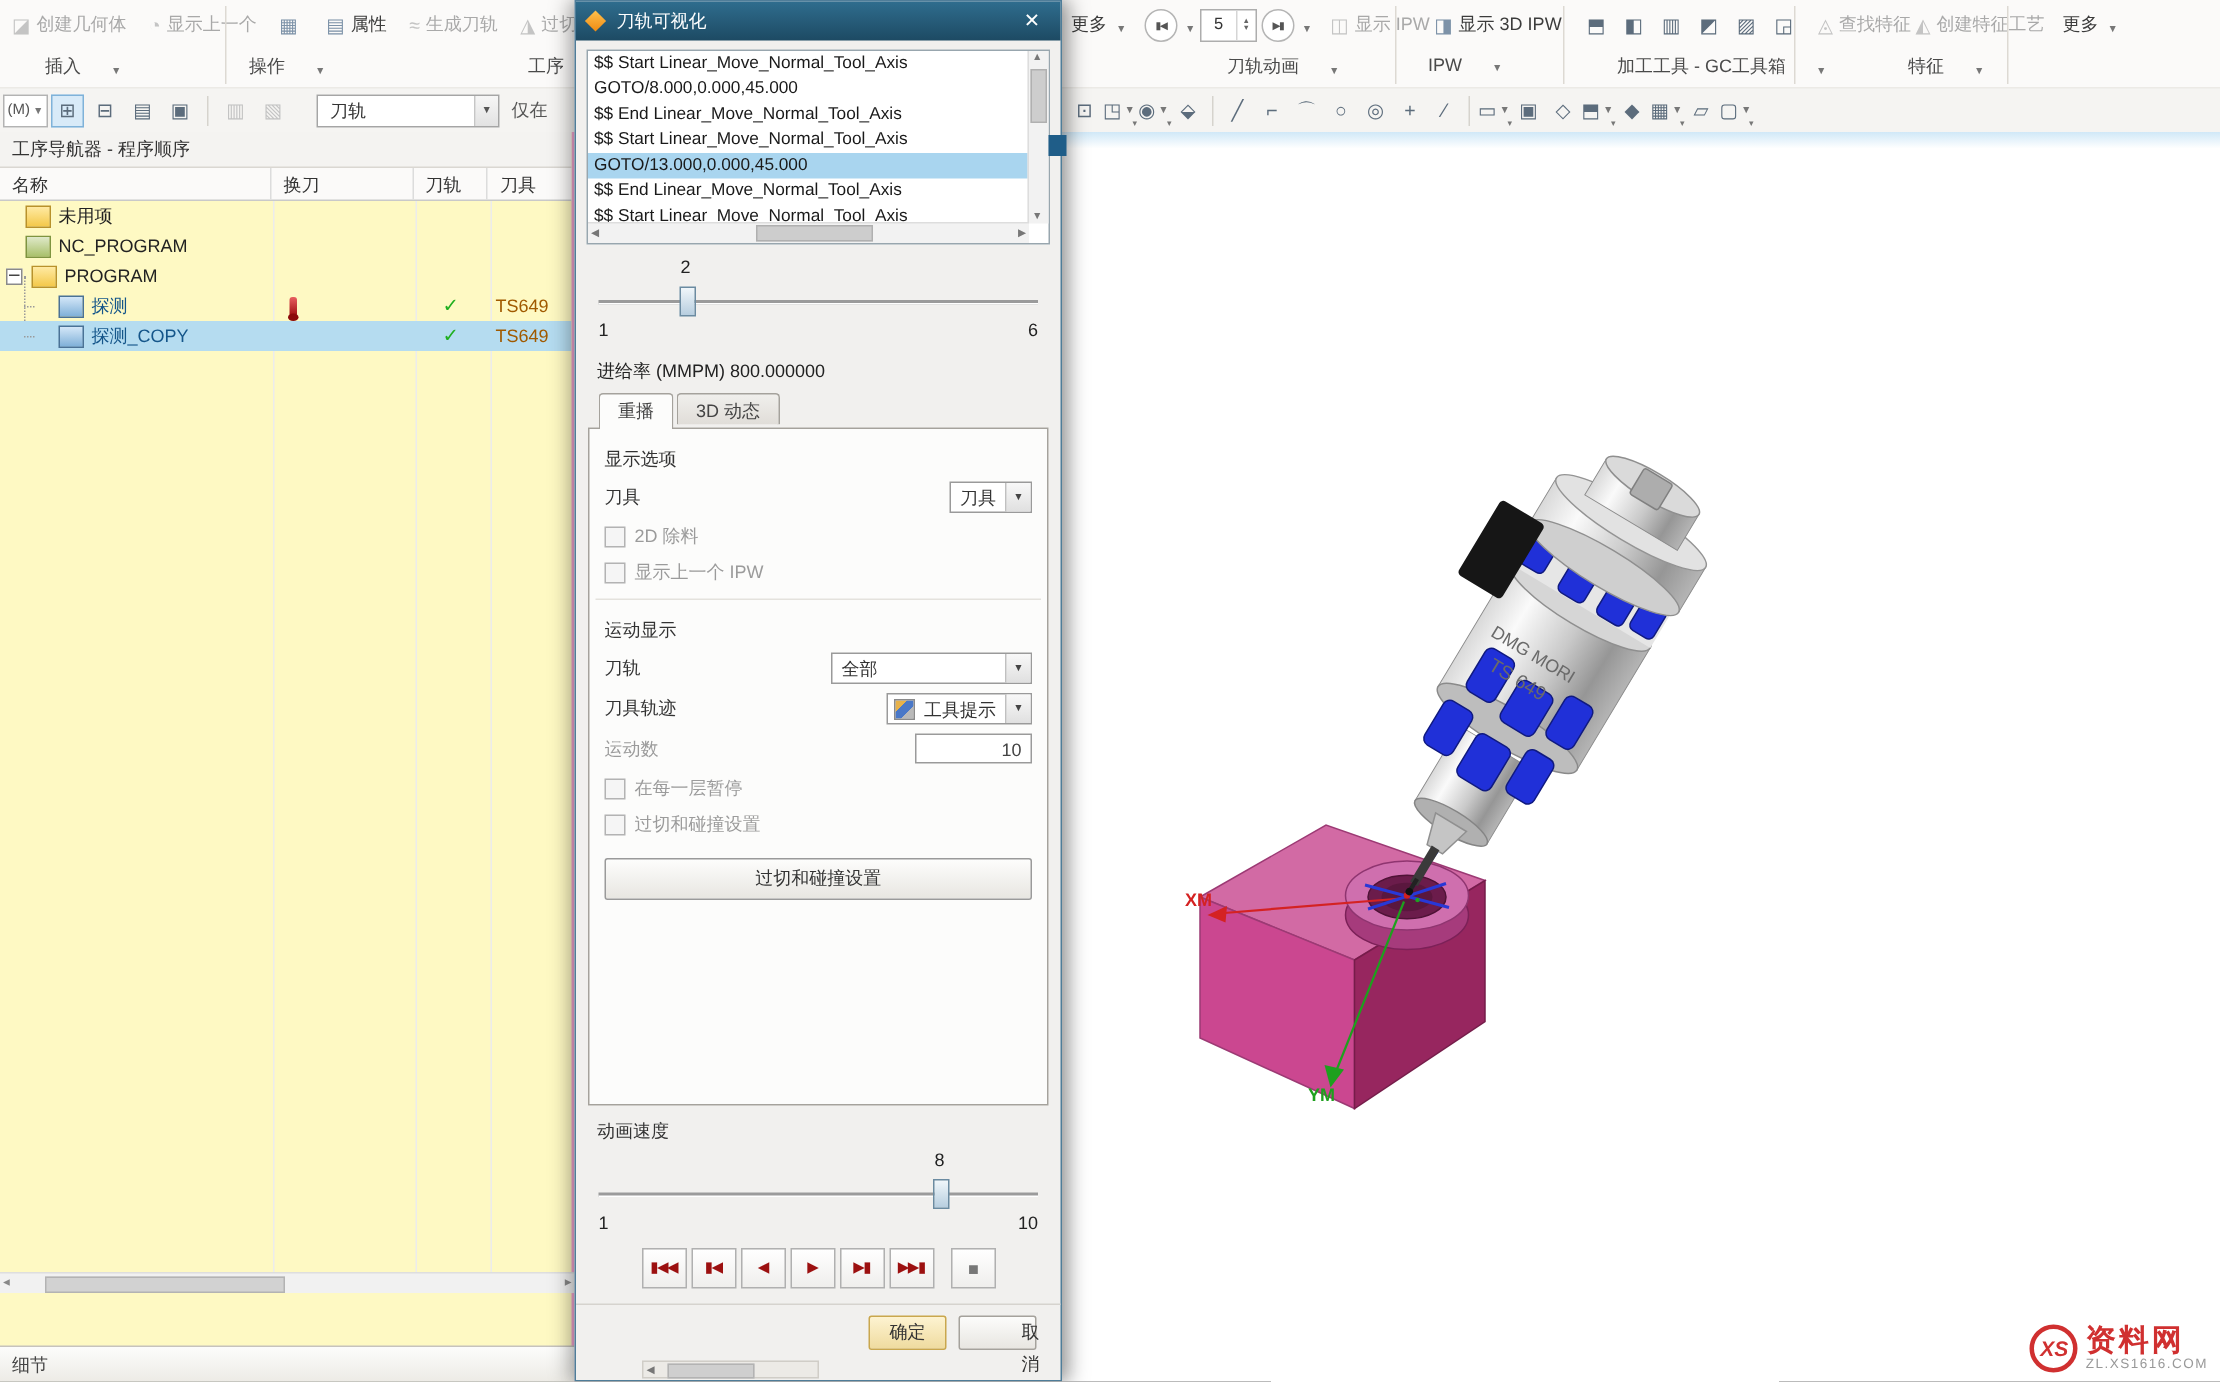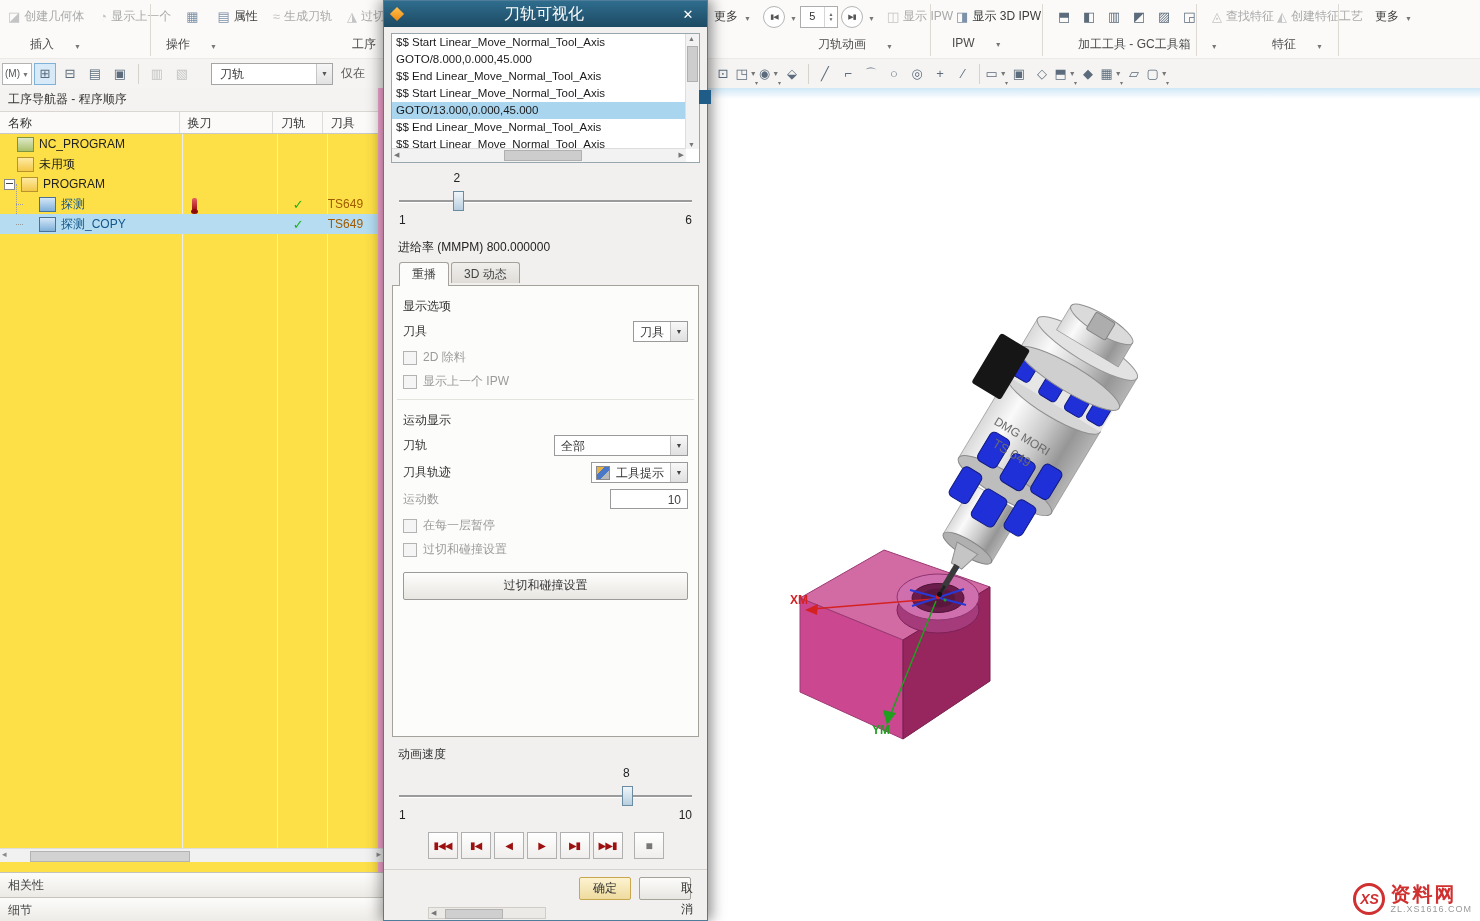--- a/index.html
+++ b/index.html
@@ -37,21 +37,21 @@
   .r3-left{position:absolute;left:2px;display:flex;align-items:center;gap:2px;}
   .mcombo{display:flex;align-items:center;height:20px;border:1px solid #b3b3b3;background:#fff;padding:0 2px;font-size:10px;color:#555;}
   .combo{display:flex;align-items:stretch;height:22px;background:#fff;border:1px solid #a5a5a5;box-sizing:border-box;}
   .combo .cv{padding:2px 8px;font-size:12px;}
   .combo .ca{width:15px;background:linear-gradient(#f6f6f6,#e2e2e2);border-left:1px solid #c6c6c6;display:flex;align-items:center;justify-content:center;}
   .combo .ca::after{content:"▼";font-size:7px;color:#555;}
   .r3-right{position:absolute;left:712px;display:flex;align-items:center;gap:1px;}
   .partial{color:#555;margin-left:6px;white-space:nowrap;}
 
   
-  #navigator{position:absolute;left:0;top:88px;width:383px;bottom:0;background:#fde047;border-right:5px solid #f9a8d4;box-sizing:border-box;}
+  #navigator{position:absolute;left:0;top:88px;width:383px;bottom:0;background:#fef9c3;border-right:2px solid #f9a8d4;box-sizing:border-box;}
   .nav-title{height:23px;line-height:23px;padding-left:8px;background:#f4f3f1;border-bottom:1px solid #dad7d2;color:#333;overflow:hidden;white-space:nowrap;}
   .nav-header{height:21px;display:flex;background:#fbfaf9;border-bottom:1px solid #c9c9c9;color:#333;}
   .nav-header .hc{box-sizing:border-box;border-right:1px solid #dcdcdc;padding:3px 0 0 8px;overflow:hidden;white-space:nowrap;}
   .hc.h1{width:182px;} .hc.h2{width:95px;} .hc.h3{width:50px;} .hc.h4{width:56px;border-right:none;}
   .nav-body{position:relative;height:716px;overflow:hidden;}
   .colline{position:absolute;top:0;bottom:0;width:1px;background:#ececec;}
   .treeline{position:absolute;left:16px;top:50px;height:40px;border-left:1px dotted #9a9a9a;}
   .nav-row{display:flex;height:20px;align-items:center;position:relative;}
   .nav-row.selected{background:#b5dcf0;}
   .nav-row .cname{width:182px;display:flex;align-items:center;overflow:hidden;white-space:nowrap;box-sizing:border-box;}
@@ -82,21 +82,21 @@
   .nav-sec{position:absolute;left:0;width:383px;height:25px;line-height:25px;padding-left:8px;box-sizing:border-box;
            background:linear-gradient(#fcfcfb,#eceae5);border-top:1px solid #c6c3bd;color:#444;}
   .nav-sec.s1{top:784px;} .nav-sec.s2{top:809px;}
 
   
   #dialog{position:absolute;left:383px;top:0;width:325px;height:921px;background:#f1f0ee;z-index:30;
           border:1px solid #4f7d99;box-sizing:border-box;box-shadow:5px 0 12px rgba(0,0,0,.35),-5px 0 12px rgba(0,0,0,.25);}
   .dlg-title{position:absolute;top:0;left:0;right:0;height:26px;background:linear-gradient(#2f6d8e,#1d4a63);
              color:#fff;display:flex;align-items:center;padding:0 8px;box-sizing:border-box;}
   .diamond{width:10px;height:10px;background:linear-gradient(135deg,#ffc14d,#ef8a12);transform:rotate(45deg);margin-right:9px;flex:none;}
-  .dlg-title .ttl{flex:1;font-size:16px;text-align:center;}
+  .dlg-title .ttl{flex:1;font-size:12px;}
   .dlg-close{width:22px;text-align:center;font-size:13px;color:#fff;}
   .dlg-close::after{content:"✕";}
   .gcode{position:absolute;left:7px;right:7px;top:32px;height:130px;background:#fff;border:1px solid #98a6ae;box-sizing:border-box;}
   .grows{position:absolute;left:0;top:0;right:13px;bottom:13px;overflow:hidden;}
   .grow{height:17px;line-height:17px;padding-left:4px;font-size:11.5px;color:#1a1a1a;white-space:nowrap;}
   .grow.selected{background:#a9d5ef;}
   .gvs{position:absolute;right:0;top:0;bottom:13px;width:13px;background:#f2f2f2;border-left:1px solid #ddd;}
   .gvs::before{content:"▲";position:absolute;top:1px;left:2px;font-size:7px;color:#777;}
   .gvs::after{content:"▼";position:absolute;bottom:1px;left:2px;font-size:7px;color:#777;}
   .gvs .thumb{position:absolute;left:1px;right:1px;top:12px;height:34px;background:#cdcdcd;border:1px solid #b0b0b0;}
@@ -412,35 +412,35 @@
       <div class="hc h3">刀轨</div>
       <div class="hc h4">刀具</div>
     </div>
     <div class="nav-body">
       <div class="colline" style="left:182px"></div>
       <div class="colline" style="left:277px"></div>
       <div class="colline" style="left:327px"></div>
       <div class="treeline"></div>
       <div>
 
-      <div class="nav-row root">
+      <div class="nav-row folder">
+          <div class="cname">
+            <span class="twisty"></span>
+            <span class="nicon"></span>
+            <span class="nlabel">未用项</span>
+          </div>
+          <div class="c2"></div>
+          <div class="c3"></div>
+          <div class="c4"><span></span></div>
+        </div>
+          <div class="nav-row root">
           <div class="cname">
             <span class="twisty"></span>
             <span class="nicon"></span>
             <span class="nlabel">NC_PROGRAM</span>
-          </div>
-          <div class="c2"></div>
-          <div class="c3"></div>
-          <div class="c4"><span></span></div>
-        </div>
-          <div class="nav-row folder">
-          <div class="cname">
-            <span class="twisty"></span>
-            <span class="nicon"></span>
-            <span class="nlabel">未用项</span>
           </div>
           <div class="c2"></div>
           <div class="c3"></div>
           <div class="c4"><span></span></div>
         </div>
           <div class="nav-row folder expanded">
           <div class="cname">
             <span class="twisty"></span>
             <span class="nicon"></span>
             <span class="nlabel">PROGRAM</span>
@@ -469,21 +469,20 @@
           </div>
           <div class="c2"></div>
           <div class="c3"><span class="check"></span></div>
           <div class="c4"><span>TS649</span></div>
         </div>
         </div>
     </div>
     <div class="nav-hscroll">
         <span class="thumb"></span>
       </div>
-    <div class="nav-sec s1">相关性</div>
     <div class="nav-sec s2">细节</div>
   </div>
 
   <div id="dialog">
     <div class="dlg-title">
       <span class="diamond"></span>
       <span class="ttl">刀轨可视化</span>
       <span class="dlg-close"></span>
     </div>
     <div class="gcode">

